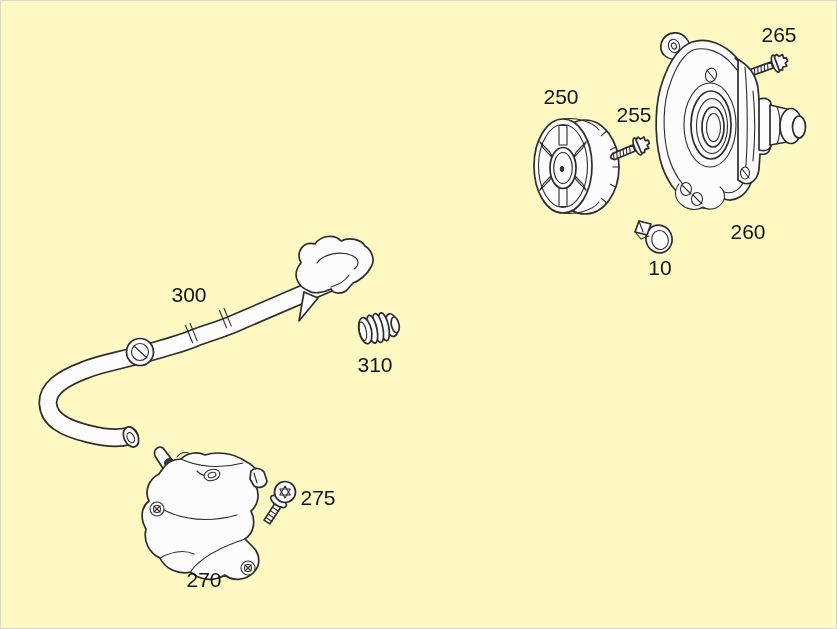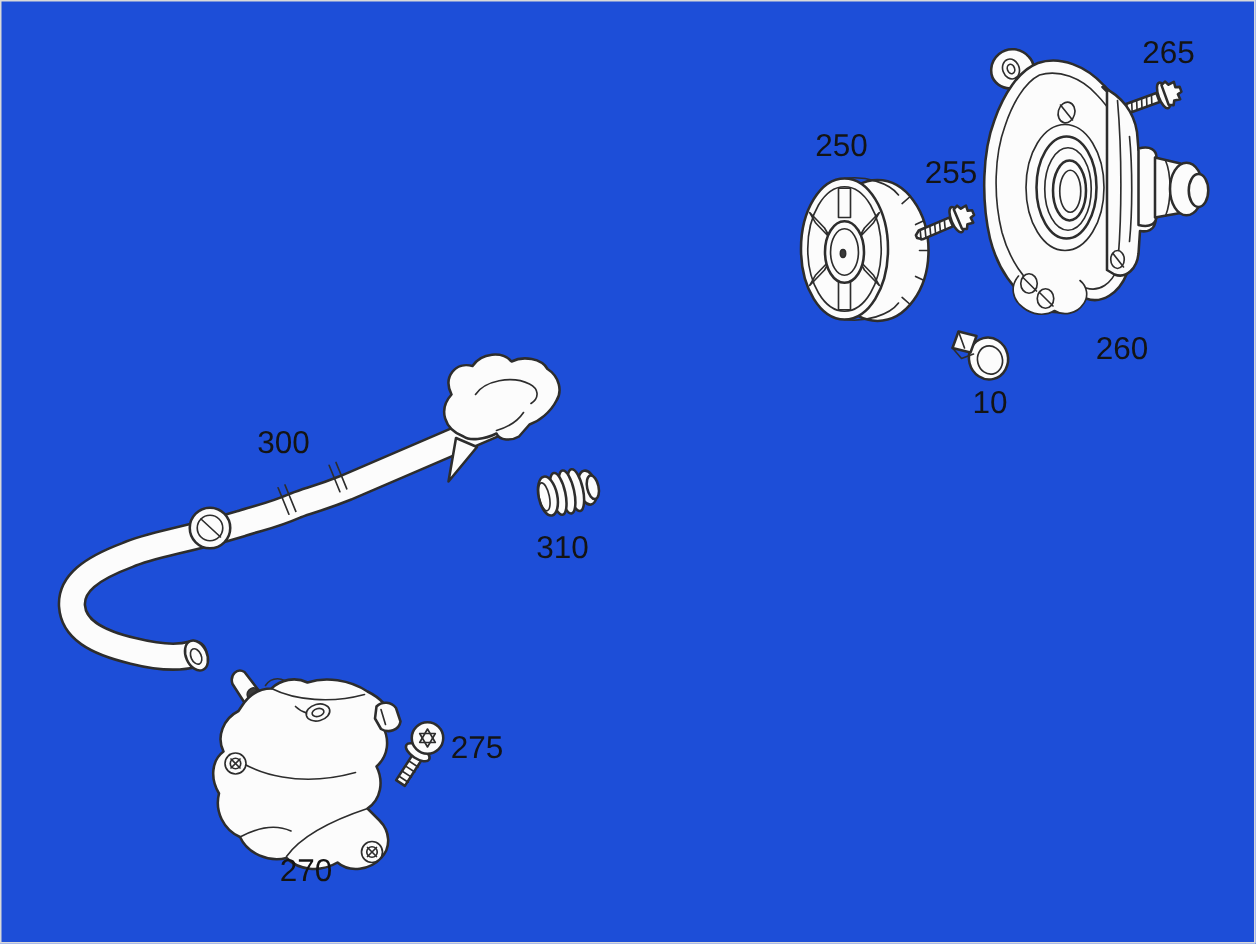--- a/index.html
+++ b/index.html
@@ -1,20 +1,20 @@
 <!DOCTYPE html>
 <html><head>
 <meta charset="utf-8">
 <title>Parts Diagram</title>
 <style>
   html,body{margin:0;padding:0;background:#fcfcfc;}
   .frame{
     position:relative;
     width:837px;height:629px;
-    background:#1d4ed8;
+    background:#fef9c3;
     box-sizing:border-box;
     border:1px solid #d9d9d9;
     overflow:hidden;
     font-family:"Liberation Sans", sans-serif;
   }
   svg{display:block;width:837px;height:629px;}
   .ln{fill:none;stroke:#2d2d2d;stroke-width:1.7;stroke-linecap:round;stroke-linejoin:round;}
   .lnthin{fill:none;stroke:#2d2d2d;stroke-width:1.1;stroke-linecap:round;stroke-linejoin:round;}
   .fw{fill:#fcfcfc;stroke:#2d2d2d;stroke-width:1.7;stroke-linecap:round;stroke-linejoin:round;}
   .fwthin{fill:#fcfcfc;stroke:#2d2d2d;stroke-width:1.1;stroke-linecap:round;stroke-linejoin:round;}

